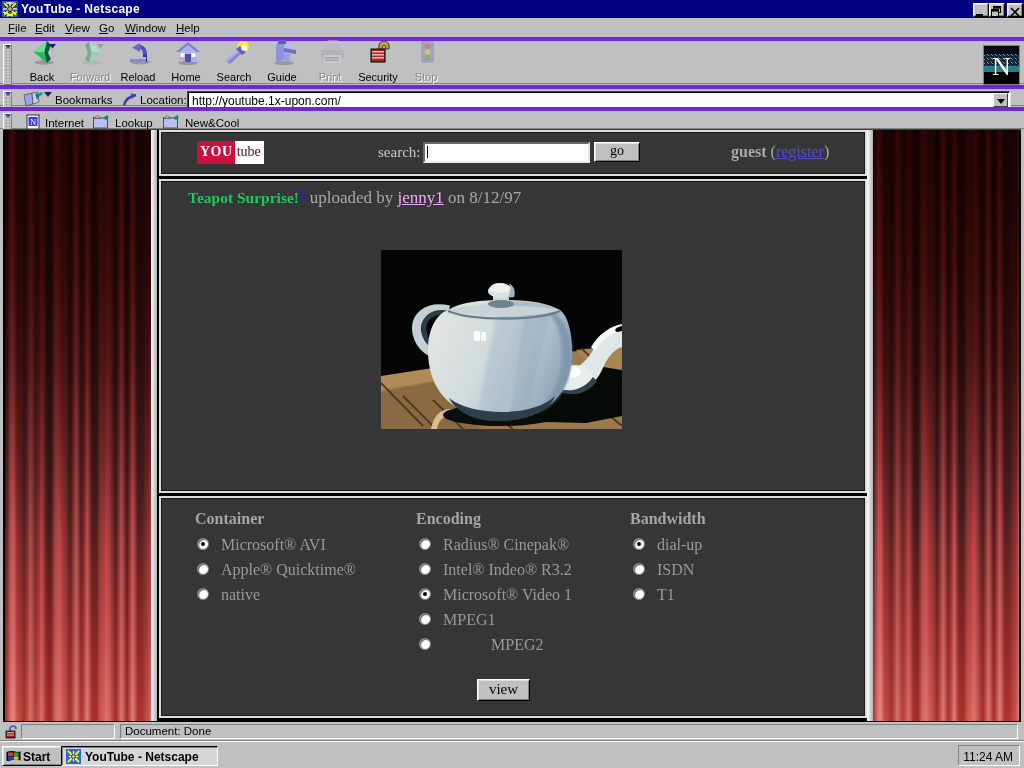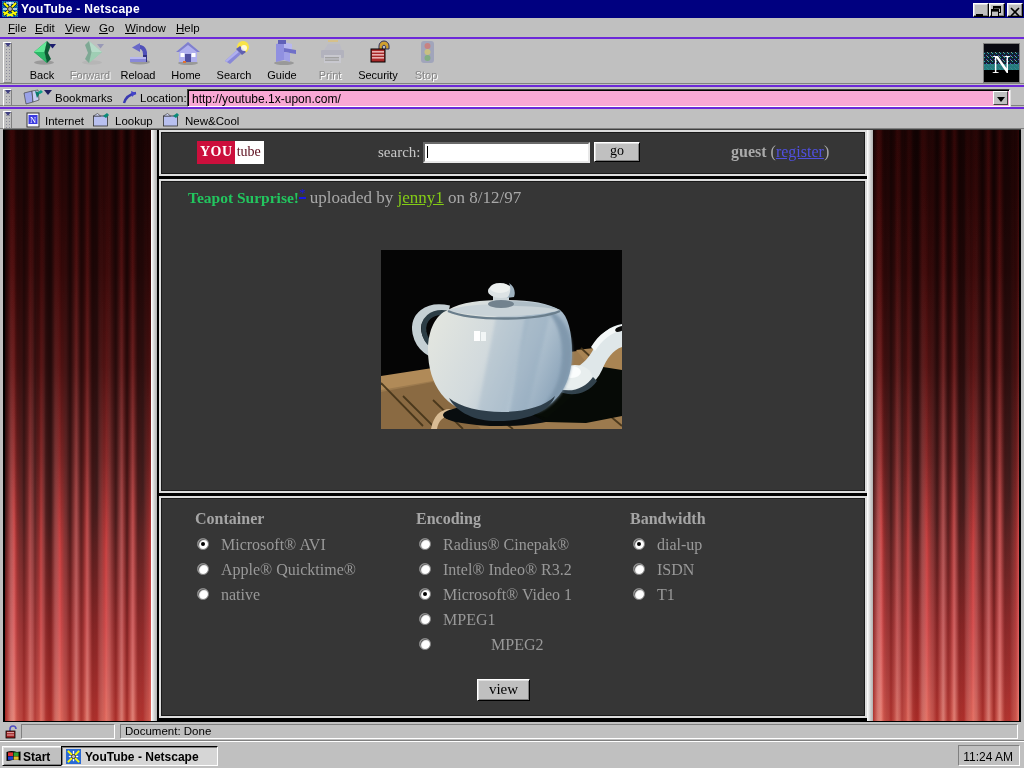--- a/index.html
+++ b/index.html
@@ -9,32 +9,32 @@
 
 #titlebar { position:absolute; left:0; top:0; width:1024px; height:18px; background:#000080; }
 #titletext { position:absolute; left:21px; top:2px; color:#fff; font-size:12px; font-weight:bold; letter-spacing:0.3px; }
 .winbtn { position:absolute; top:3px; width:16px; height:14px; background:#c0c0c0;
   border-top:1px solid #fff; border-left:1px solid #fff; border-right:1px solid #000; border-bottom:1px solid #000;
   box-shadow:inset -1px -1px 0 #808080, inset 1px 1px 0 #dfdfdf; }
 #menubar { position:absolute; left:0; top:18px; width:1024px; height:19px; background:#c0c0c0; font-size:11.5px; color:#000; }
 .menuitem { position:absolute; top:4px; }
 .menuitem u { text-decoration:underline; }
 
-.tbrow { position:absolute; left:0; width:1024px; background:#c0c0c0; border-top:2px solid #6d28d9; }
+.tbrow { position:absolute; left:0; width:1024px; background:#c0c0c0; border-top:4px solid #6d28d9; }
 .grip { position:absolute; left:3px; width:9px; background:#c0c0c0;
   border-top:1px solid #fff; border-left:1px solid #fff; border-right:1px solid #808080; border-bottom:1px solid #808080;
   background-image:radial-gradient(#8a8a9a 34%, transparent 38%); background-size:3px 3px; background-position:1px 5px; }
 .grip:before { content:""; position:absolute; left:1px; top:0px; width:0; height:0;
   border-left:3px solid transparent; border-right:3px solid transparent; border-top:4px solid #404080; }
 .tbbtn { position:absolute; top:3px; width:48px; height:41px; text-align:center; font-size:11px; color:#000; }
 .tbbtn .lbl { position:absolute; left:0; right:0; bottom:2px; }
 .tbbtn.dis { color:#888; }
 .tbbtn.dis .lbl { text-shadow:1px 1px 0 #fff; color:#858585; }
 
-#locinput { position:absolute; left:187px; top:2px; width:823px; height:18px; background:#f9a8d4;
+#locinput { position:absolute; left:187px; top:2px; width:823px; height:18px; background:#ffffff;
   border-top:1px solid #404040; border-left:1px solid #404040; border-right:1px solid #fff; border-bottom:1px solid #fff;
   box-shadow:inset 1px 1px 0 #000, 1px 1px 0 #dfdfdf; font-size:12px; color:#000; }
 #locinput span { position:absolute; left:4px; top:2px; }
 #locdrop { position:absolute; right:1px; top:1px; width:15px; height:14px; background:#c0c0c0;
   border-top:1px solid #fff; border-left:1px solid #fff; border-right:1px solid #404040; border-bottom:1px solid #404040; }
 #locdrop:before { content:""; position:absolute; left:3px; top:5px; border-left:4px solid transparent; border-right:4px solid transparent; border-top:5px solid #000; }
 .tlabel { font-size:11.5px; color:#000; position:absolute; }
 
 #viewport { position:absolute; left:3px; top:129px; width:1018px; height:593px; background:#000; border-top:1px solid #404040; overflow:hidden; }
 .curtain { position:absolute; top:1px; height:592px;
@@ -223,21 +223,21 @@
     <div class="abs" style="left:217px; top:12px; font-size:15px; color:#c8c8c8;">search:</div>
     <div class="abs" style="left:262px; top:10px; width:167px; height:21px; background:#fff; border-top:2px solid #6a6a6a; border-left:2px solid #6a6a6a; border-right:2px solid #e8e8e8; border-bottom:2px solid #e8e8e8;">
       <div class="abs" style="left:2px; top:2px; width:1px; height:12px; background:#000;"></div>
     </div>
     <div class="abs btn95" style="left:433px; top:10px; width:46px; height:20px; text-align:center; font-size:14px; color:#000;">go</div>
     <div class="abs" style="left:570px; top:11px; font-size:16px; color:#aaa;"><b>guest</b> (<span style="color:#5050e0; text-decoration:underline;">register</span>)</div>
   </div>
 
   <div class="cbox serif" style="top:49px; height:314px;">
     <div class="abs" style="left:27px; top:7px; font-size:17px; color:#a8a8a8;">
-      <b style="color:#22c55e; font-size:15.5px;">Teapot Surprise!</b><span style="position:relative; top:-6px; color:#1818e8; font-size:13px;">*<span style="position:absolute; left:0px; top:12px; width:7px; height:2px; background:#1818e8;"></span></span> uploaded by <span style="color:#84cc16; text-decoration:underline;">jenny1</span> on 8/12/97
+      <b style="color:#22c55e; font-size:15.5px;">Teapot Surprise!</b><span style="position:relative; top:-6px; color:#1818e8; font-size:13px;">*<span style="position:absolute; left:0px; top:12px; width:7px; height:2px; background:#1818e8;"></span></span> uploaded by <span style="color:#f0abfc; text-decoration:underline;">jenny1</span> on 8/12/97
     </div>
 
     <div class="abs" style="left:220px; top:69px; width:241px; height:179px; background:#000;">
       <svg width="241" height="179" viewBox="0 0 241 179">
         <rect width="241" height="179" fill="#050505"></rect>
 
         <polygon points="0,127 241,95 241,179 0,179" fill="#9c7a4e"></polygon>
         <polygon points="0,126 58,117 80,126 0,140" fill="#b08a58"></polygon>
         <polygon points="0,142 52,132 100,179 0,179" fill="#8a6a42"></polygon>
         <polygon points="195,100 241,95 241,122 212,120" fill="#a98453"></polygon>

